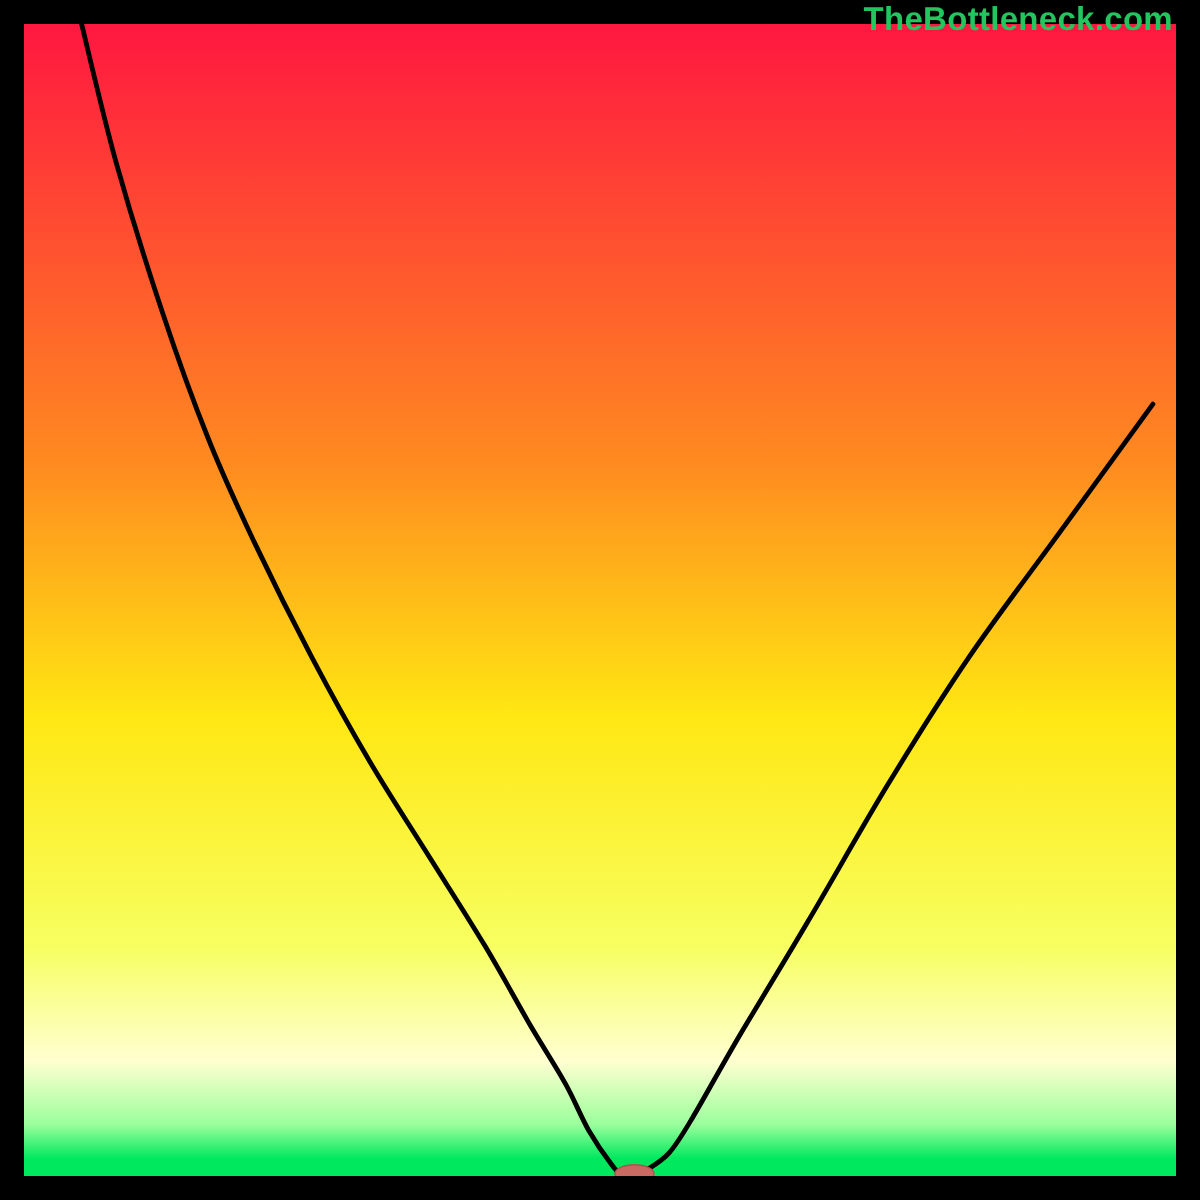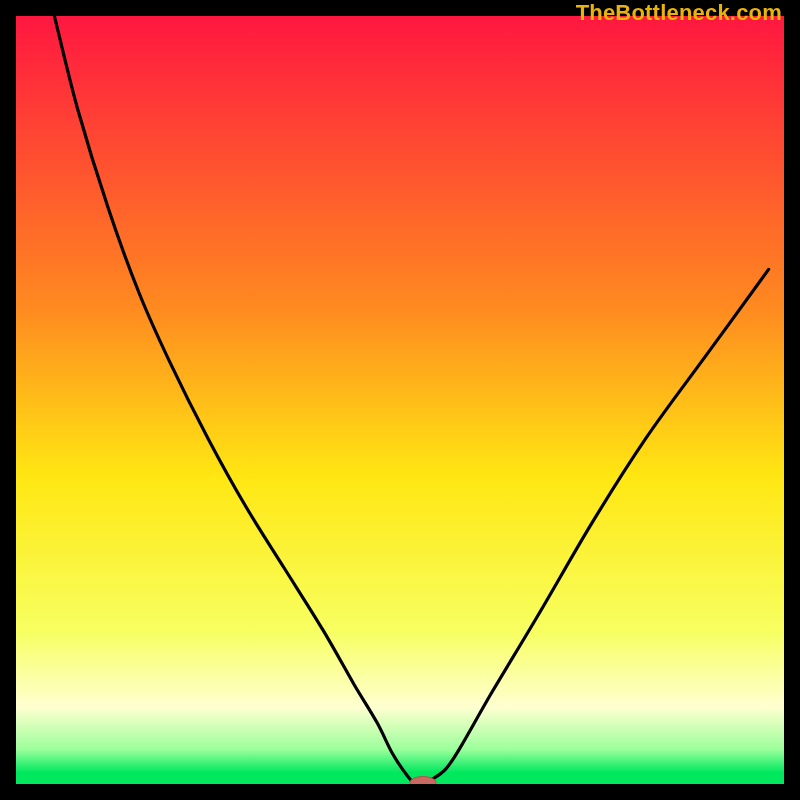--- a/index.html
+++ b/index.html
@@ -23,21 +23,21 @@
     position: absolute;
     left: 0;
     top: 0;
     width: 768px;
     height: 768px;
   }
   .watermark {
     position: absolute;
     top: 0px;
     right: 18px;
-    color: #eab308;
+    color: #22c55e;
     font-size: 22px;
     font-weight: 600;
     letter-spacing: 0.2px;
     user-select: none;
   }
 </style>
 </head>
 <body>
 
 <div class="frame">

